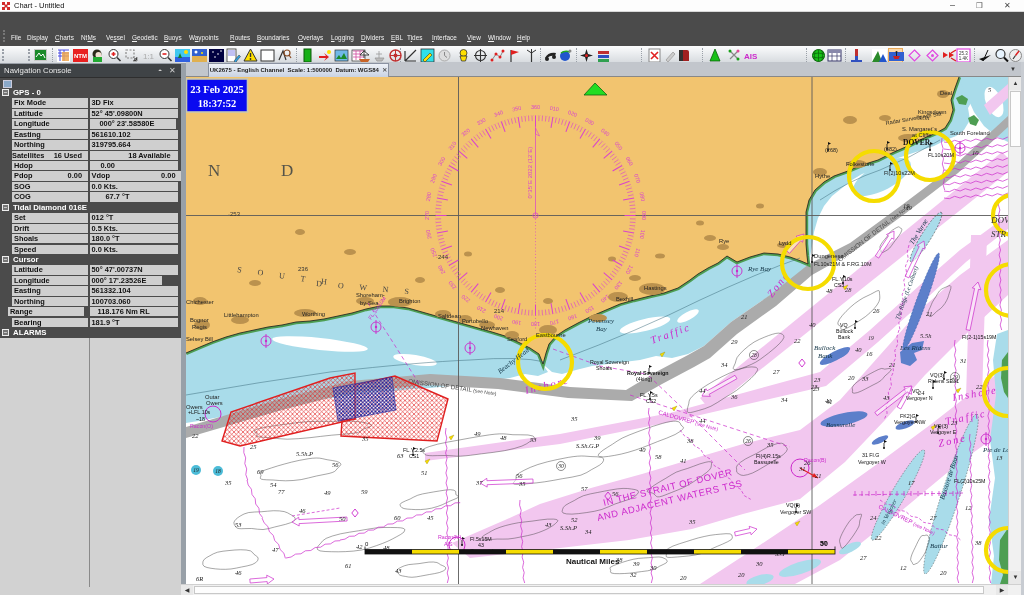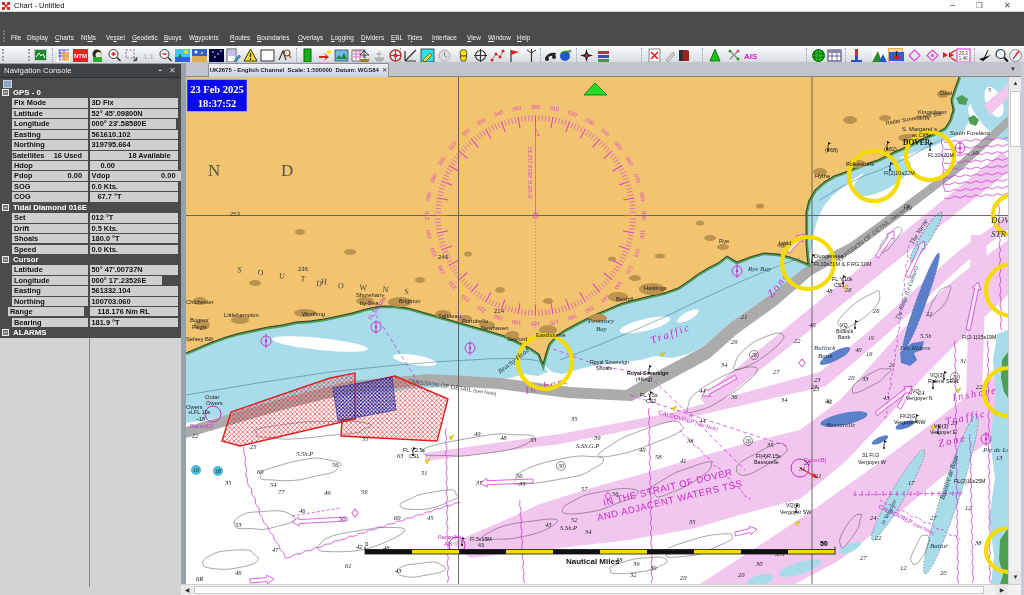--- a/index.html
+++ b/index.html
@@ -293,35 +293,35 @@
  <div class="abs" style="left:3px;top:16px;width:9px;height:8px;background:#8aa8c8;border:1px solid #ccd"></div>
  <div style="position:absolute;left:0;top:24.0px;width:181px;height:10.43px;color:#fff;font-size:7.8px;font-weight:bold;line-height:10px">
       <span style="position:absolute;left:2px;top:1px;width:7px;height:7px;border:1px solid #eee;background:#777;color:#fff;font-size:6px;line-height:5.5px;text-align:center">–</span>
       <span style="position:absolute;left:13px">GPS - 0</span>
     </div>
     <div style="background:#cfcfcf;position:absolute;height:9.43px;font-size:7.4px;font-weight:bold;color:#111;overflow:hidden;line-height:9.4px;white-space:nowrap;left:12px;top:34.4px;width:76px;padding-left:2px">Fix Mode</div>
     <div style="background:#cfcfcf;position:absolute;height:9.43px;font-size:7.4px;font-weight:bold;color:#111;overflow:hidden;line-height:9.4px;white-space:nowrap;left:89.5px;top:34.4px;width:88px;padding-left:2px">3D Fix</div>
     <div style="background:#cfcfcf;position:absolute;height:9.43px;font-size:7.4px;font-weight:bold;color:#111;overflow:hidden;line-height:9.4px;white-space:nowrap;left:12px;top:44.9px;width:76px;padding-left:2px">Latitude</div>
     <div style="background:#cfcfcf;position:absolute;height:9.43px;font-size:7.4px;font-weight:bold;color:#111;overflow:hidden;line-height:9.4px;white-space:nowrap;left:89.5px;top:44.9px;width:88px;padding-left:2px">52° 45'.09800N</div>
     <div style="background:#cfcfcf;position:absolute;height:9.43px;font-size:7.4px;font-weight:bold;color:#111;overflow:hidden;line-height:9.4px;white-space:nowrap;left:12px;top:55.3px;width:76px;padding-left:2px">Longitude</div>
-    <div style="background:#cfcfcf;position:absolute;height:9.43px;font-size:7.4px;font-weight:bold;color:#111;overflow:hidden;line-height:9.4px;white-space:nowrap;left:89.5px;top:55.3px;width:86px;padding-left:2px">000° 23'.58580E</div>
+    <div style="background:#cfcfcf;position:absolute;height:9.43px;font-size:7.4px;font-weight:bold;color:#111;overflow:hidden;line-height:9.4px;white-space:nowrap;left:89.5px;top:55.3px;width:86px;padding-left:10px">000° 23'.58580E</div>
     <div style="background:#cfcfcf;position:absolute;height:9.43px;font-size:7.4px;font-weight:bold;color:#111;overflow:hidden;line-height:9.4px;white-space:nowrap;left:12px;top:65.7px;width:76px;padding-left:2px">Easting</div>
     <div style="background:#cfcfcf;position:absolute;height:9.43px;font-size:7.4px;font-weight:bold;color:#111;overflow:hidden;line-height:9.4px;white-space:nowrap;left:89.5px;top:65.7px;width:88px;padding-left:2px">561610.102</div>
     <div style="background:#cfcfcf;position:absolute;height:9.43px;font-size:7.4px;font-weight:bold;color:#111;overflow:hidden;line-height:9.4px;white-space:nowrap;left:12px;top:76.2px;width:76px;padding-left:2px">Northing</div>
     <div style="background:#cfcfcf;position:absolute;height:9.43px;font-size:7.4px;font-weight:bold;color:#111;overflow:hidden;line-height:9.4px;white-space:nowrap;left:89.5px;top:76.2px;width:88px;padding-left:2px">319795.664</div>
     <div style="background:#cfcfcf;position:absolute;height:9.43px;font-size:7.4px;font-weight:bold;color:#111;overflow:hidden;line-height:9.4px;white-space:nowrap;left:12px;top:86.6px;width:76px;padding-left:0">Satellites<span style="position:absolute;right:6px">16 Used</span></div>
     <div style="background:#cfcfcf;position:absolute;height:9.43px;font-size:7.4px;font-weight:bold;color:#111;overflow:hidden;line-height:9.4px;white-space:nowrap;left:89.5px;top:86.6px;width:88px;padding-left:2px;text-align:right;padding-right:7px">18 Available</div>
     <div style="background:#cfcfcf;position:absolute;height:9.43px;font-size:7.4px;font-weight:bold;color:#111;overflow:hidden;line-height:9.4px;white-space:nowrap;left:12px;top:97.0px;width:76px;padding-left:2px">Hdop</div>
     <div style="background:#cfcfcf;position:absolute;height:9.43px;font-size:7.4px;font-weight:bold;color:#111;overflow:hidden;line-height:9.4px;white-space:nowrap;left:89.5px;top:97.0px;width:88px;padding-left:11px">0.00</div>
     <div style="background:#cfcfcf;position:absolute;height:9.43px;font-size:7.4px;font-weight:bold;color:#111;overflow:hidden;line-height:9.4px;white-space:nowrap;left:12px;top:107.4px;width:76px;padding-left:2px">Pdop<span style="position:absolute;right:6px">0.00</span></div>
     <div style="background:#cfcfcf;position:absolute;height:9.43px;font-size:7.4px;font-weight:bold;color:#111;overflow:hidden;line-height:9.4px;white-space:nowrap;left:89.5px;top:107.4px;width:92px;padding-left:2px;padding-right:4px">Vdop<span style="position:absolute;right:6px">0.00</span></div>
     <div style="background:#cfcfcf;position:absolute;height:9.43px;font-size:7.4px;font-weight:bold;color:#111;overflow:hidden;line-height:9.4px;white-space:nowrap;left:12px;top:117.9px;width:76px;padding-left:2px">SOG</div>
     <div style="background:#cfcfcf;position:absolute;height:9.43px;font-size:7.4px;font-weight:bold;color:#111;overflow:hidden;line-height:9.4px;white-space:nowrap;left:89.5px;top:117.9px;width:88px;padding-left:2px">0.0 Kts.</div>
     <div style="background:#cfcfcf;position:absolute;height:9.43px;font-size:7.4px;font-weight:bold;color:#111;overflow:hidden;line-height:9.4px;white-space:nowrap;left:12px;top:128.3px;width:76px;padding-left:2px">COG</div>
-    <div style="background:#cfcfcf;position:absolute;height:9.43px;font-size:7.4px;font-weight:bold;color:#111;overflow:hidden;line-height:9.4px;white-space:nowrap;left:89.5px;top:128.3px;width:88px;padding-left:8px">67.7 °T</div>
+    <div style="background:#cfcfcf;position:absolute;height:9.43px;font-size:7.4px;font-weight:bold;color:#111;overflow:hidden;line-height:9.4px;white-space:nowrap;left:89.5px;top:128.3px;width:88px;padding-left:16px">67.7 °T</div>
     <div style="position:absolute;left:0;top:138.7px;width:181px;height:10.43px;color:#fff;font-size:7.8px;font-weight:bold;line-height:10px">
       <span style="position:absolute;left:2px;top:1px;width:7px;height:7px;border:1px solid #eee;background:#777;color:#fff;font-size:6px;line-height:5.5px;text-align:center">–</span>
       <span style="position:absolute;left:13px">Tidal Diamond 016E</span>
     </div>
     <div style="background:#cfcfcf;position:absolute;height:9.43px;font-size:7.4px;font-weight:bold;color:#111;overflow:hidden;line-height:9.4px;white-space:nowrap;left:12px;top:149.2px;width:76px;padding-left:2px">Set</div>
     <div style="background:#cfcfcf;position:absolute;height:9.43px;font-size:7.4px;font-weight:bold;color:#111;overflow:hidden;line-height:9.4px;white-space:nowrap;left:89.5px;top:149.2px;width:88px;padding-left:2px">012 °T</div>
     <div style="background:#cfcfcf;position:absolute;height:9.43px;font-size:7.4px;font-weight:bold;color:#111;overflow:hidden;line-height:9.4px;white-space:nowrap;left:12px;top:159.6px;width:76px;padding-left:2px">Drift</div>
     <div style="background:#cfcfcf;position:absolute;height:9.43px;font-size:7.4px;font-weight:bold;color:#111;overflow:hidden;line-height:9.4px;white-space:nowrap;left:89.5px;top:159.6px;width:88px;padding-left:2px">0.5 Kts.</div>
     <div style="background:#cfcfcf;position:absolute;height:9.43px;font-size:7.4px;font-weight:bold;color:#111;overflow:hidden;line-height:9.4px;white-space:nowrap;left:12px;top:170.0px;width:76px;padding-left:2px">Shoals</div>
     <div style="background:#cfcfcf;position:absolute;height:9.43px;font-size:7.4px;font-weight:bold;color:#111;overflow:hidden;line-height:9.4px;white-space:nowrap;left:89.5px;top:170.0px;width:88px;padding-left:2px">180.0 °T</div>

